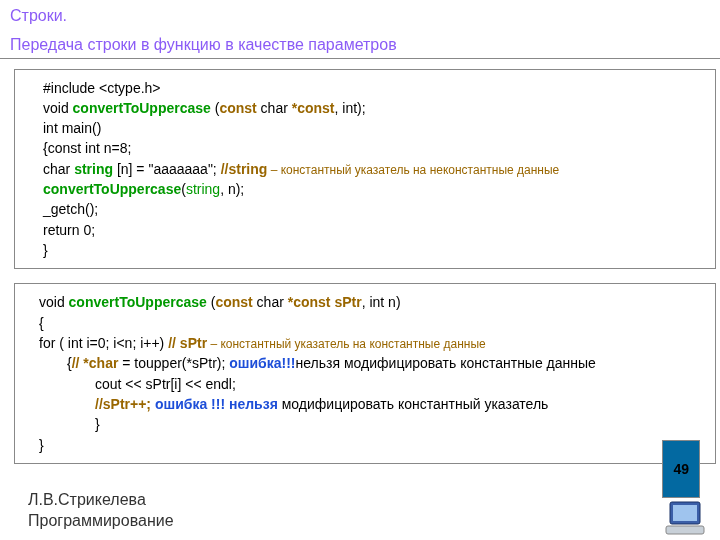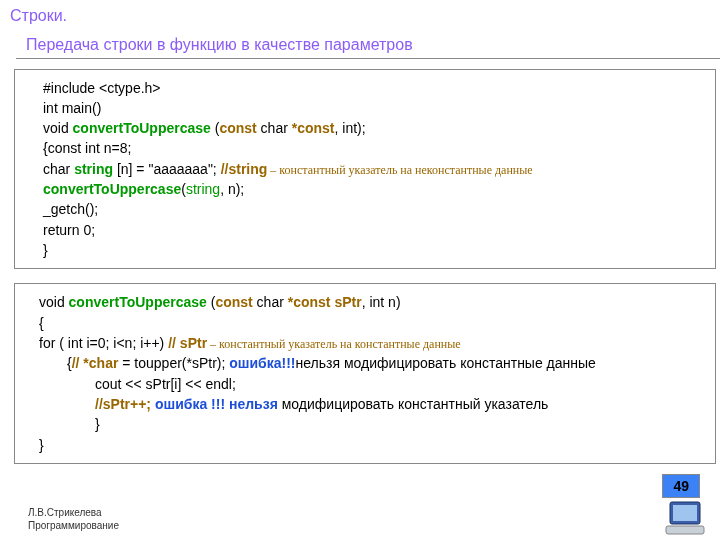--- a/index.html
+++ b/index.html
@@ -15,55 +15,54 @@
   .title {
     color: #8b5cf6;
     font-size: 16px;
     padding: 6px 10px 2px 10px;
     line-height: 1.3;
   }
   .title-line2 {
     border-bottom: 1.5px solid #888;
     padding-bottom: 2px;
     margin-bottom: 10px;
-    margin-left: 16px;
   }
   .code-box {
     border: 1.5px solid #888;
     margin: 6px 4px 14px 14px;
     padding: 8px 10px 8px 28px;
     font-size: 14px;
     line-height: 1.45;
     color: #000;
   }
   .code-box2 {
     padding-left: 24px;
   }
   .kw-green { color: #009900; font-weight: bold; }
   .kw-green-n { color: #009900; }
   .kw-brown { color: #996600; font-weight: bold; }
-  .comment { color: #996600; font-size: 12px; font-family: Liberation Serif, serif; }
+  .comment { color: #996600; font-size: 12px; }
   .err { color: #1d4ed8; font-weight: bold; }
   .footer {
     position: absolute;
     bottom: 8px;
     left: 28px;
-    font-size: 10px;
+    font-size: 16px;
     color: #333;
     line-height: 1.3;
   }
   .page-num {
     position: absolute;
     right: 20px;
     bottom: 42px;
     border: 1.5px solid #888;
-    padding: 3px 10px;
+    padding: 20px 10px;
     font-size: 14px;
     font-weight: bold;
-    background: #3b82f6;
+    background: #0369a1;
   }
   .pc-icon {
     position: absolute;
     right: 14px;
     bottom: 4px;
     width: 42px;
     height: 36px;
   }
   .indent1 { padding-left: 28px; }
   .indent2 { padding-left: 56px; }
@@ -71,24 +70,24 @@
 </head>
 <body>
 
 <div class="title">Строки.</div>
 <div class="title title-line2">Передача строки в функцию в качестве параметров</div>
 
 <div class="code-box">
   <div>
     <span>#include &lt;</span><span>ctype.h</span><span>&gt;</span>
   </div>
-  <div>int main()</div>
   <div>
     <span>void </span><span class="kw-green">convertToUppercase</span><span> (</span><span class="kw-brown">const</span><span> char </span><span class="kw-brown">*const</span><span>, int);</span>
   </div>
+  <div>int main()</div>
   <div>{const int n=8;</div>
   <div>
     <span>char </span><span class="kw-green">string</span><span> [n] = "aaaaaaa";   </span><span class="kw-brown">//string</span><span class="comment"> – константный указатель на неконстантные данные</span>
   </div>
   <div>
     <span class="kw-green">convertToUppercase</span><span>(</span><span class="kw-green-n">string</span><span>, n);</span>
   </div>
   <div>_getch();</div>
   <div>return 0;</div>
   <div>}</div>

